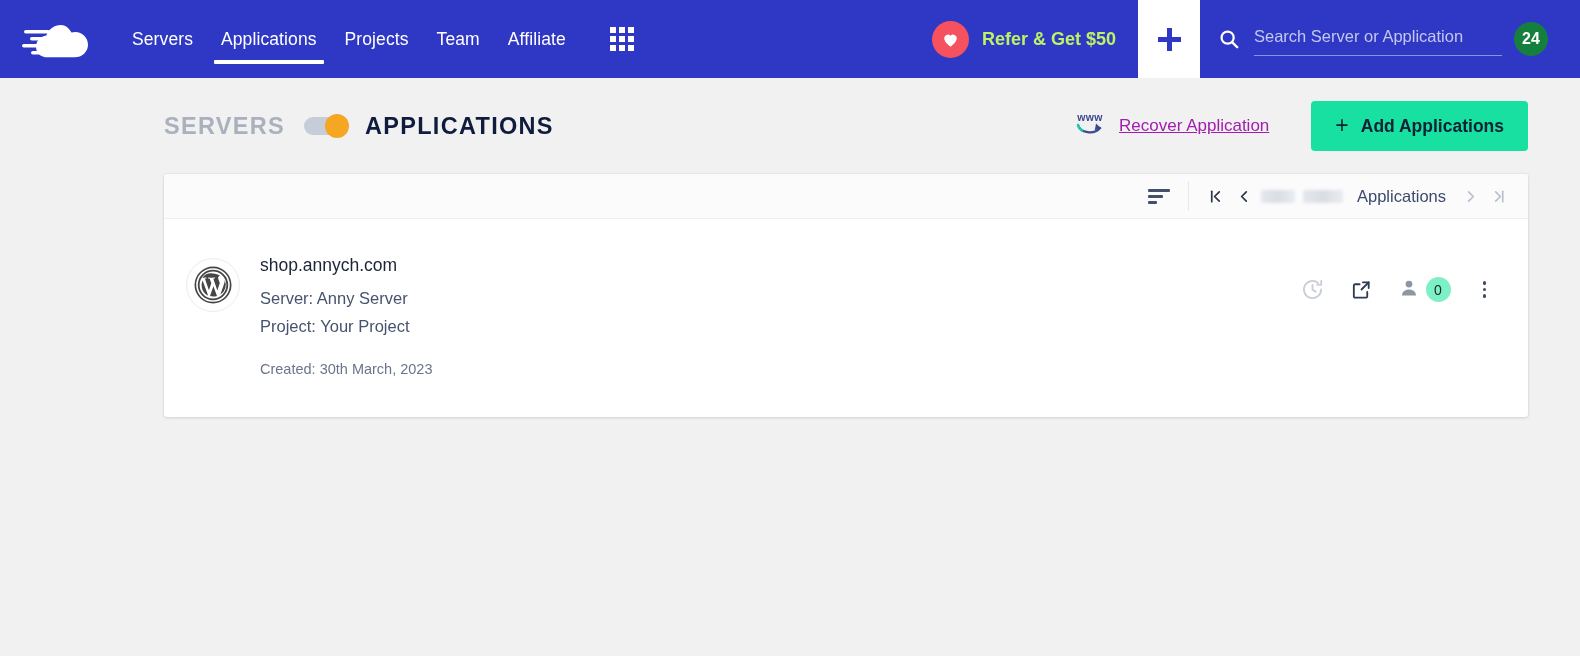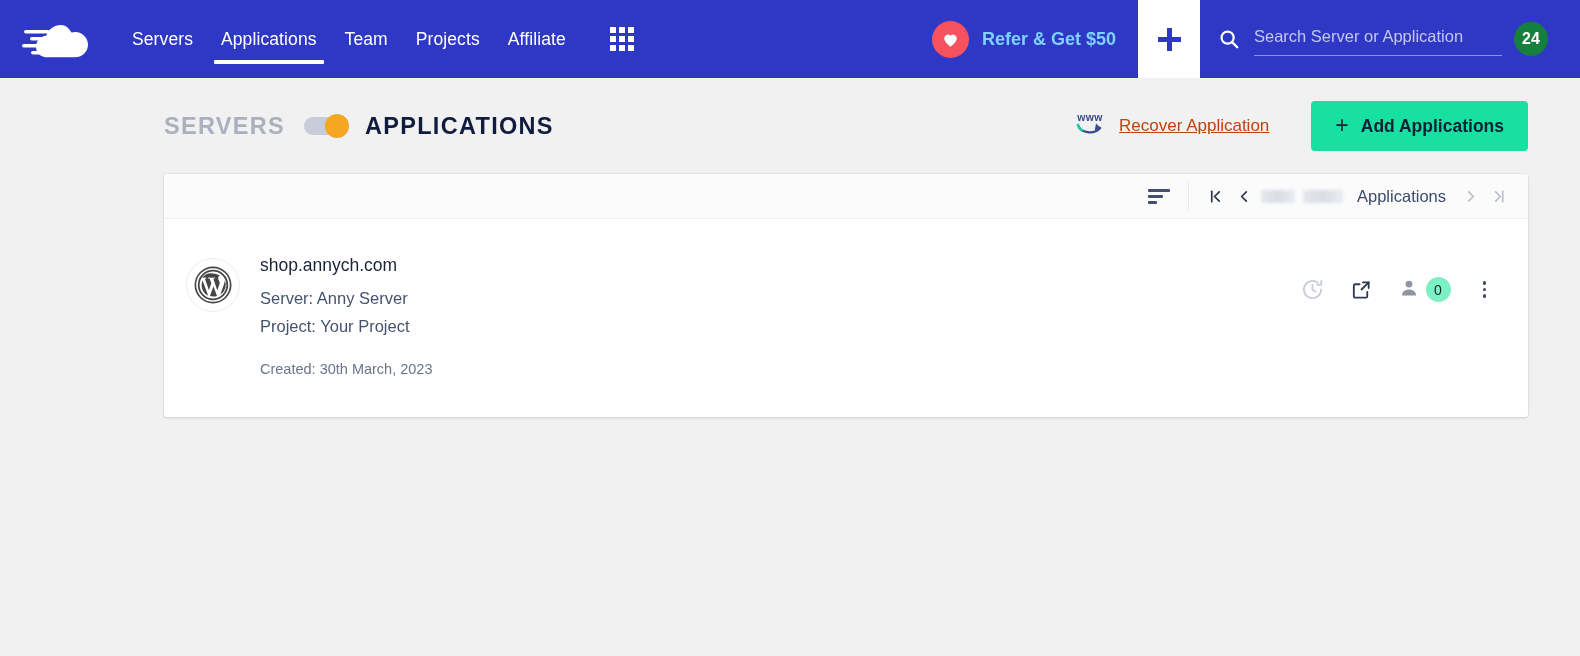--- a/index.html
+++ b/index.html
@@ -96,21 +96,21 @@
   .heart-circle {
     width: 37px; height: 37px;
     border-radius: 50%;
     background: #f5515f;
     display: flex;
     align-items: center;
     justify-content: center;
     flex: 0 0 auto;
   }
   .refer-label {
-    color: #7dd3fc;
+    color: #bef264;
     font-size: 18px;
     font-weight: 600;
     white-space: nowrap;
   }
   .plus-box {
     width: 62px;
     background: #ffffff;
     display: flex;
     align-items: center;
     justify-content: center;
@@ -213,21 +213,21 @@
     gap: 42px;
   }
   .recover {
     display: flex;
     align-items: center;
     gap: 12px;
     cursor: pointer;
   }
   .recover-label {
     font-size: 17px;
-    color: #c2410c;
+    color: #a21caf;
     text-decoration: underline;
     white-space: nowrap;
   }
   .btn-add {
     background: #17e0a0;
     color: #0d2233;
     border: none;
     border-radius: 4px;
     height: 50px;
     padding: 0 24px;
@@ -378,24 +378,24 @@
     </div>
 
     <div class="nav-links">
       <div class="nav-link">
         <span>Servers</span>
       </div>
       <div class="nav-link active">
         <span>Applications</span>
       </div>
       <div class="nav-link">
+        <span>Projects</span>
+      </div>
+      <div class="nav-link">
         <span>Team</span>
-      </div>
-      <div class="nav-link">
-        <span>Projects</span>
       </div>
       <div class="nav-link">
         <span>Affiliate</span>
       </div>
     </div>
 
     <div class="grid-icon">
       <div class="g">
         <span></span>
           <span></span>

